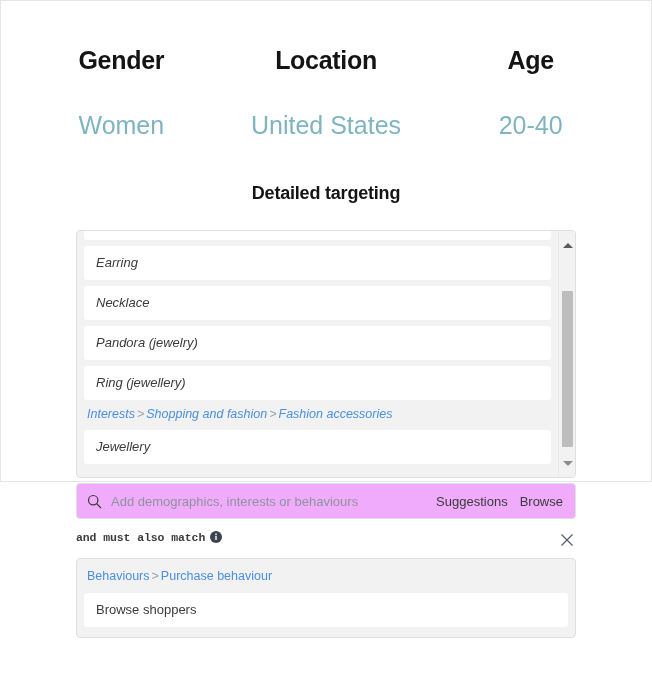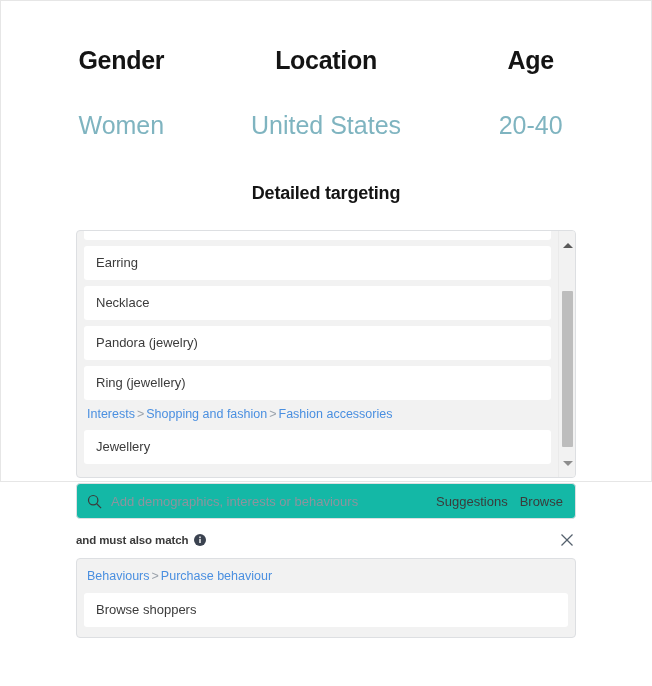--- a/index.html
+++ b/index.html
@@ -65,20 +65,21 @@
   }
 
   .listbox {
     position: relative;
     background: #f2f2f2;
     border: 1px solid #dddfe2;
     border-radius: 4px;
     height: 248px;
     overflow: hidden;
     box-sizing: border-box;
+    font-style: italic;
   }
   .list-inner {
     position: absolute;
     left: 0;
     top: 0;
     right: 17px;
     bottom: 0;
     padding: 0 7px;
     box-sizing: border-box;
   }
@@ -151,21 +152,21 @@
     background: #bdbdbd;
     border-radius: 1px;
   }
 
   
   .searchbar {
     margin-top: 5px;
     height: 36px;
     border: 1px solid #dddfe2;
     border-radius: 4px;
-    background: #14b8a6;
+    background: #f0abfc;
     display: flex;
     align-items: center;
     padding: 0 12px 0 10px;
     box-sizing: border-box;
   }
   .search-icon {
     flex: 0 0 auto;
     margin-right: 9px;
     display: flex;
     align-items: center;
@@ -187,21 +188,22 @@
     gap: 12px;
     font-size: 13px;
     color: #3b3b3b;
   }
   .search-actions span { cursor: pointer; }
 
   
   .match-row {
     margin-top: 12px;
     display: flex;
-    align-items: center;
+    align-items: flex-start;
+    font-family: Liberation Mono, monospace;
   }
   .match-label {
     font-size: 11.5px;
     font-weight: bold;
     color: #3b3b3b;
     letter-spacing: -0.1px;
   }
   .info-icon {
     margin-left: 5px;
     display: inline-flex;

